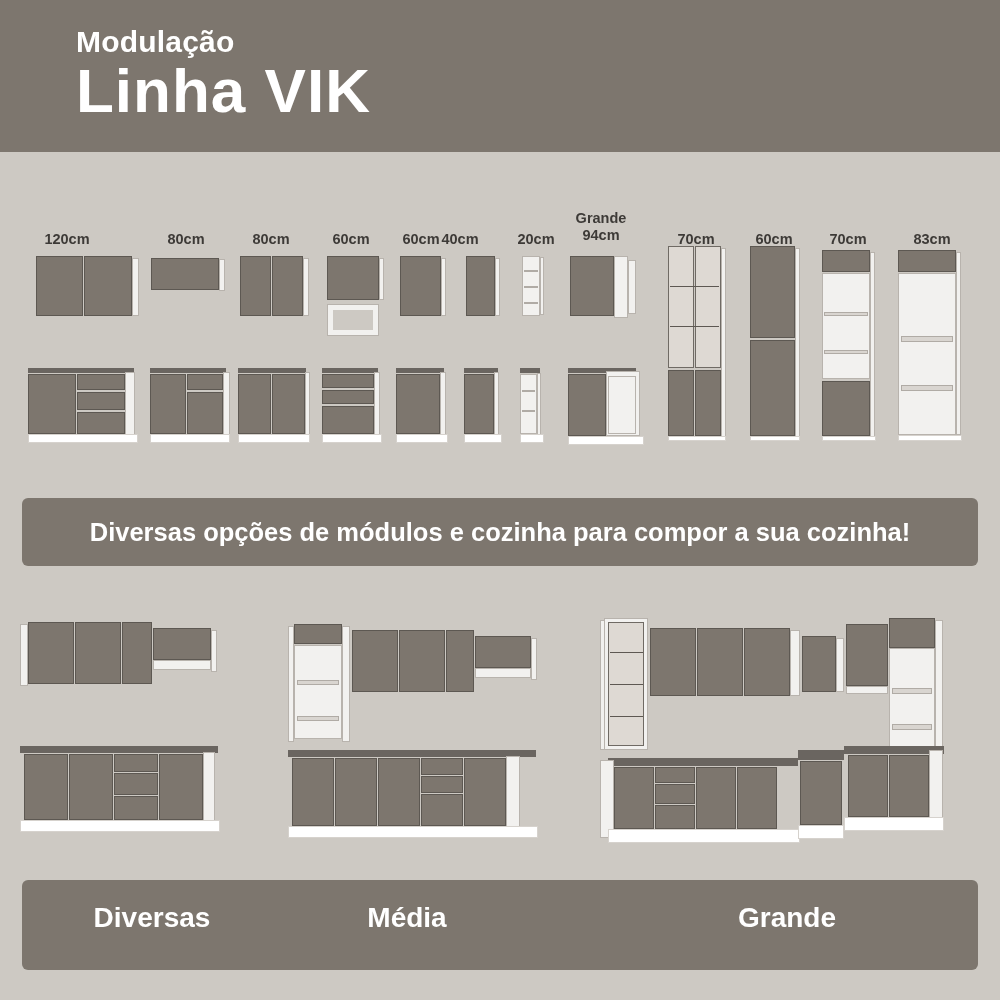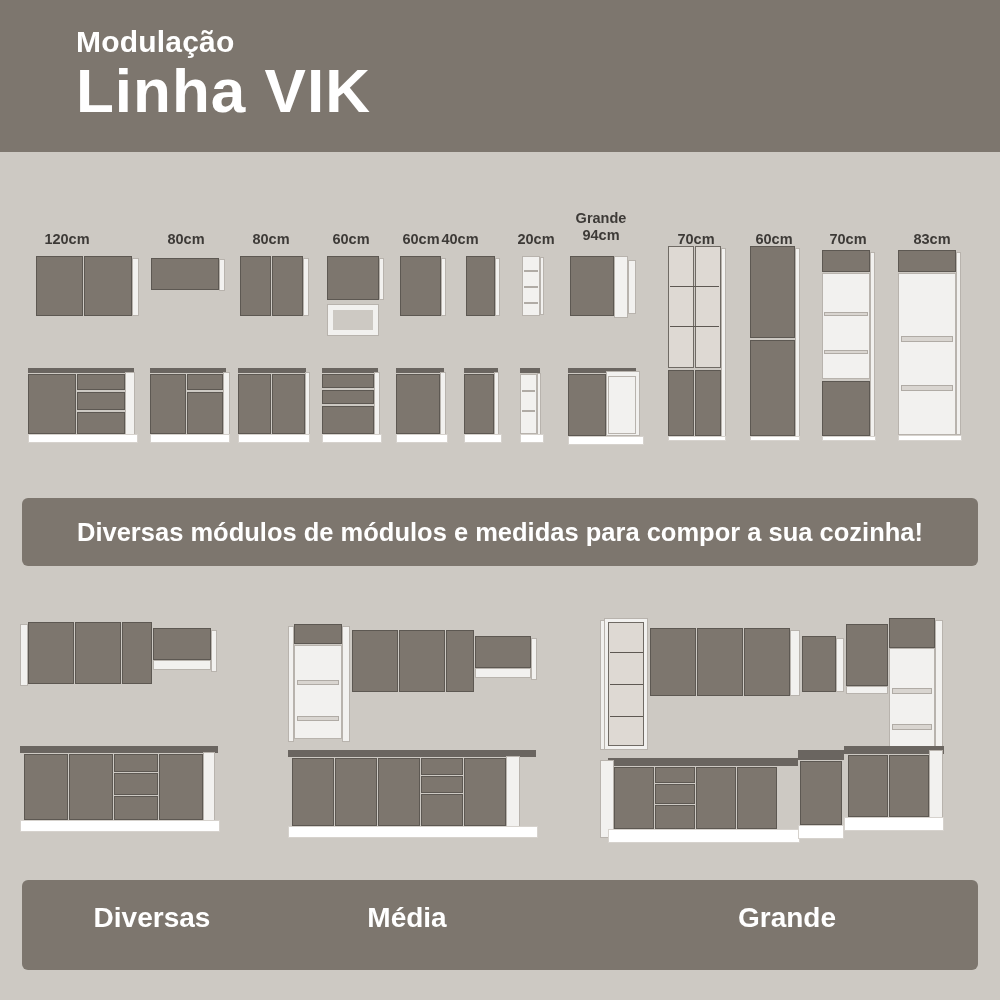--- a/index.html
+++ b/index.html
@@ -305,21 +305,21 @@
 
   <div class="cab" style="left:568px; top:368px; width:76px; height:78px;">
     <div class="counter" style="left:0; top:0; width:68px; height:5px;"></div>
     <div class="box" style="left:0; top:6px; width:38px; height:62px;"></div>
     <div class="boxw" style="left:38px; top:3px; width:34px; height:65px;"></div>
     <div class="boxw" style="left:40px; top:8px; width:28px; height:58px;"></div>
     <div class="plinth" style="left:0; top:68px; width:76px; height:9px;"></div>
   </div>
 
   <div class="banner">
-    <span>Diversas módulos de módulos e medidas para compor a sua cozinha!</span>
+    <span>Diversas opções de módulos e cozinha para compor a sua cozinha!</span>
   </div>
 
   <div class="compo" style="left:20px; top:612px; width:230px; height:240px;">
 
     <div class="box" style="left:8px; top:10px; width:46px; height:62px;"></div>
     <div class="box" style="left:55px; top:10px; width:46px; height:62px;"></div>
     <div class="box" style="left:102px; top:10px; width:30px; height:62px;"></div>
     <div class="box" style="left:133px; top:16px; width:58px; height:32px;"></div>
     <div class="boxw" style="left:133px; top:48px; width:58px; height:10px;"></div>
     <div class="boxw" style="left:191px; top:18px; width:6px; height:42px;"></div>

